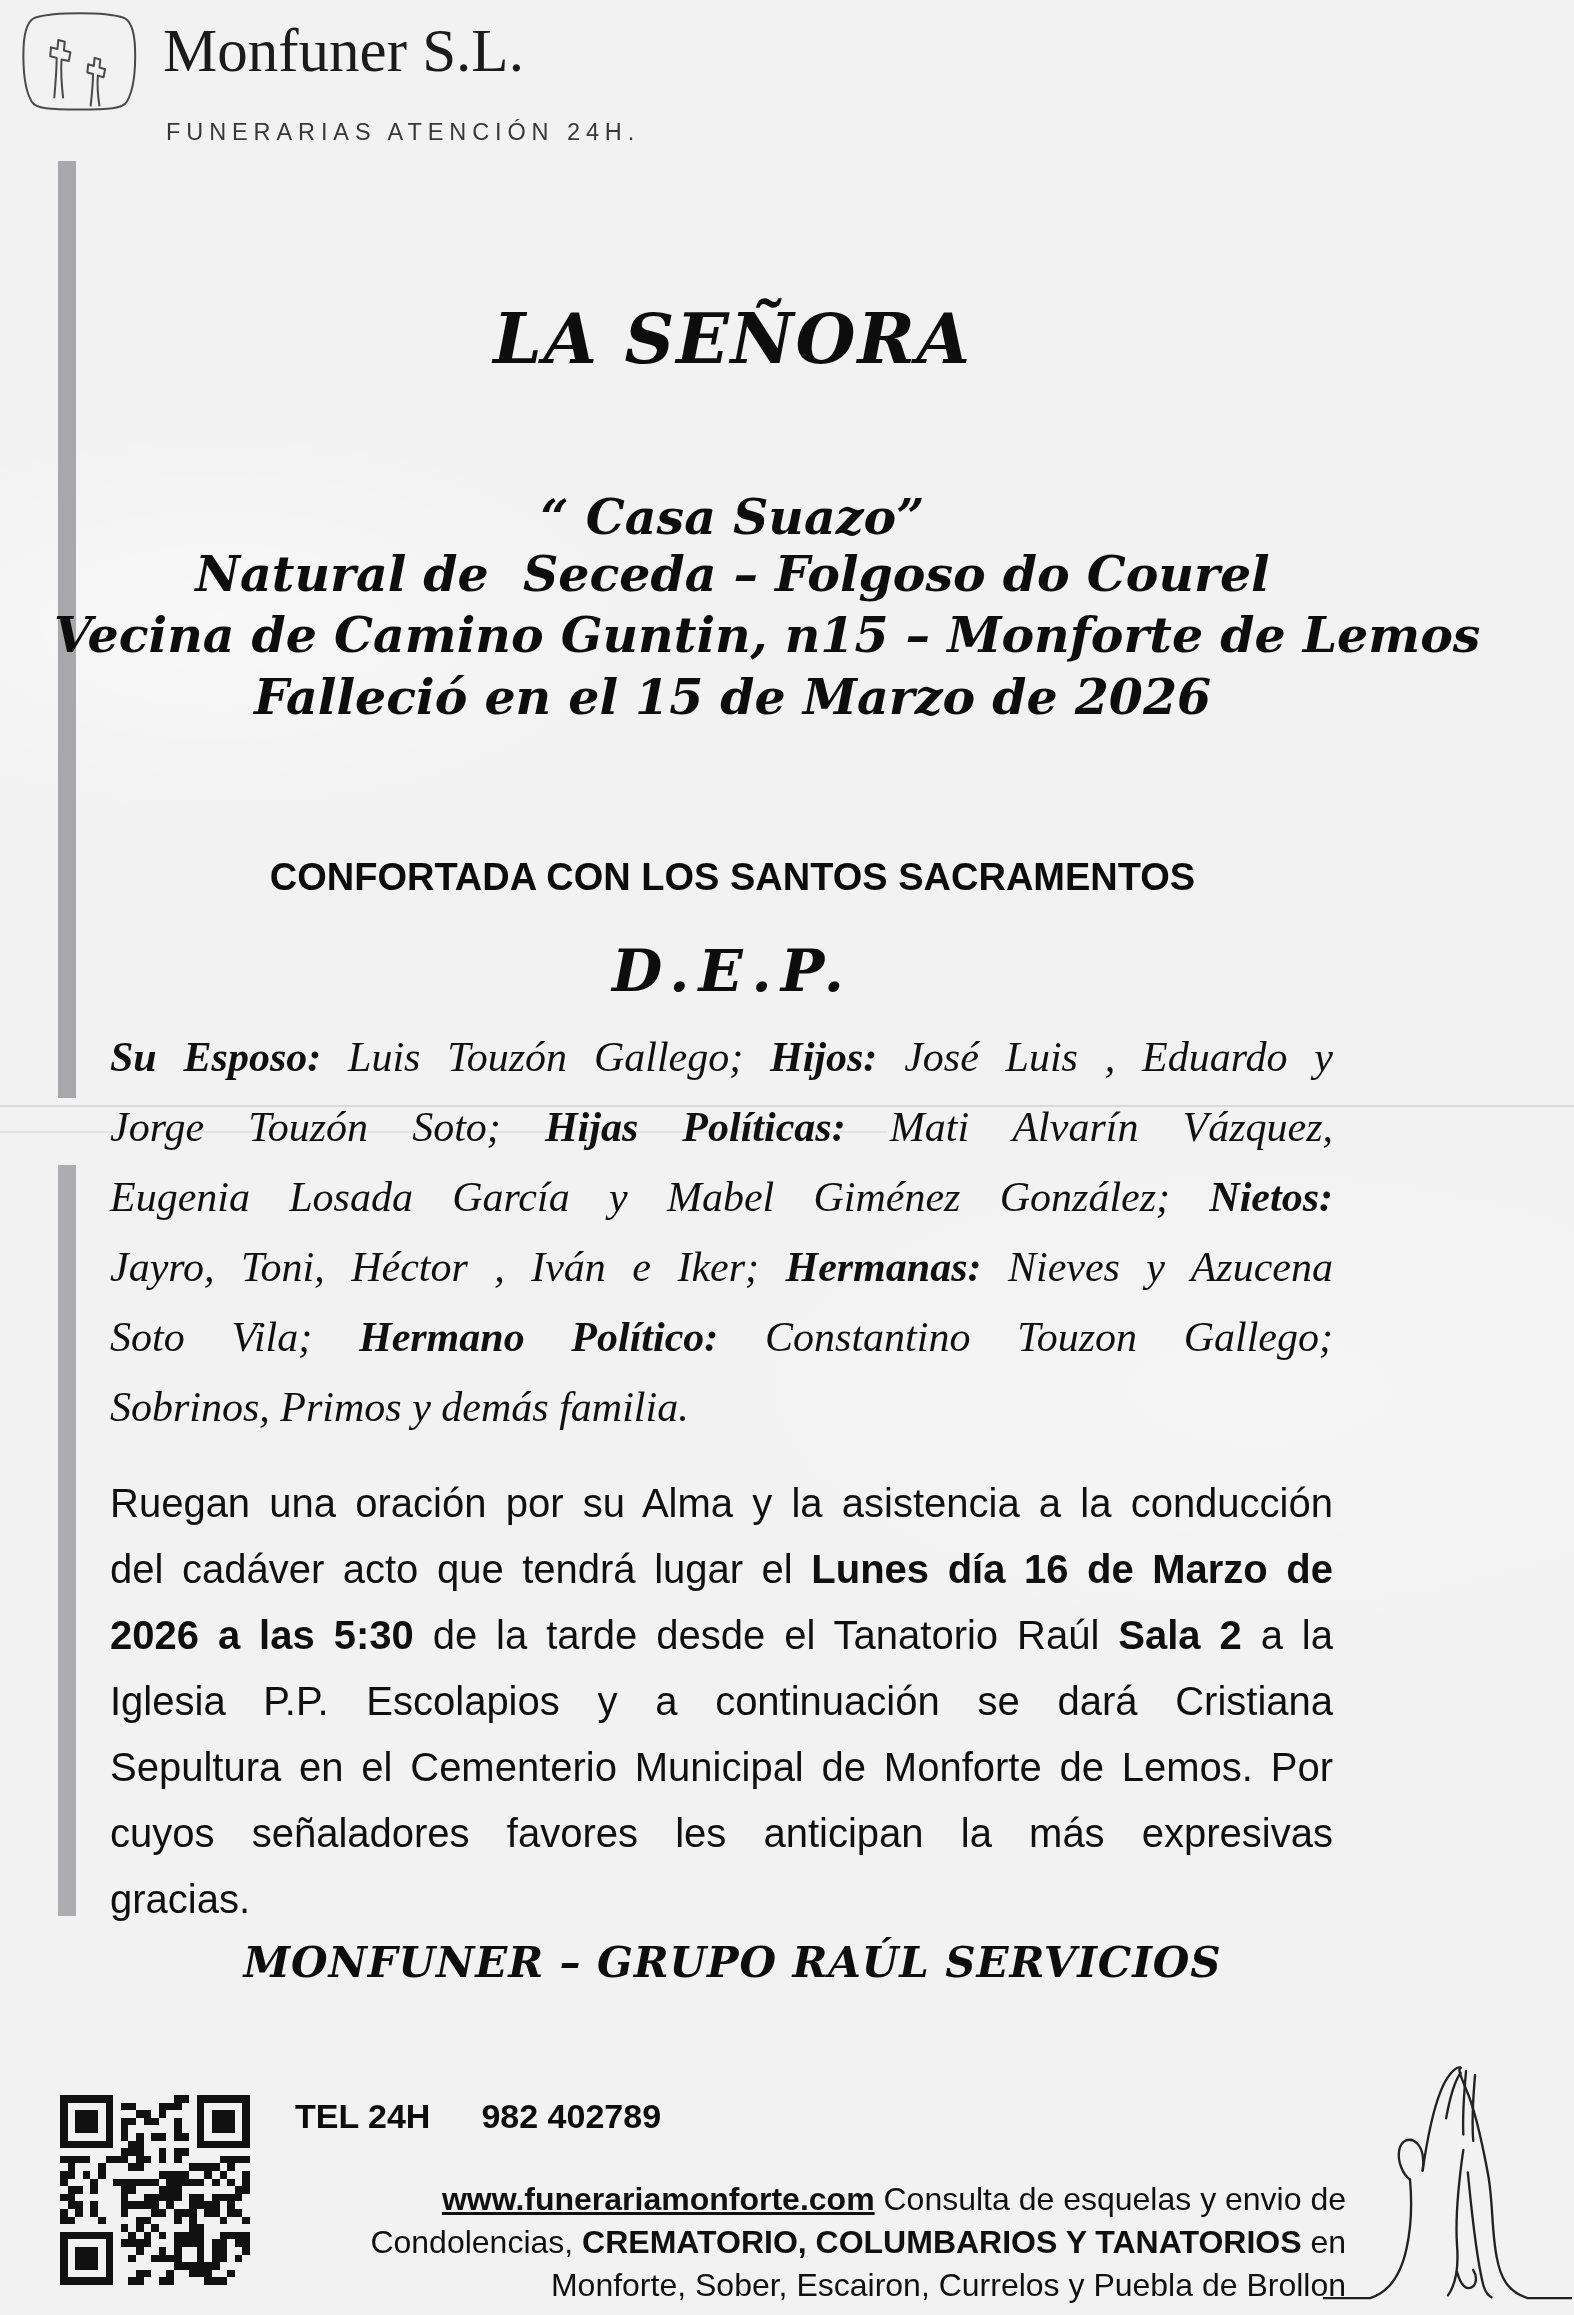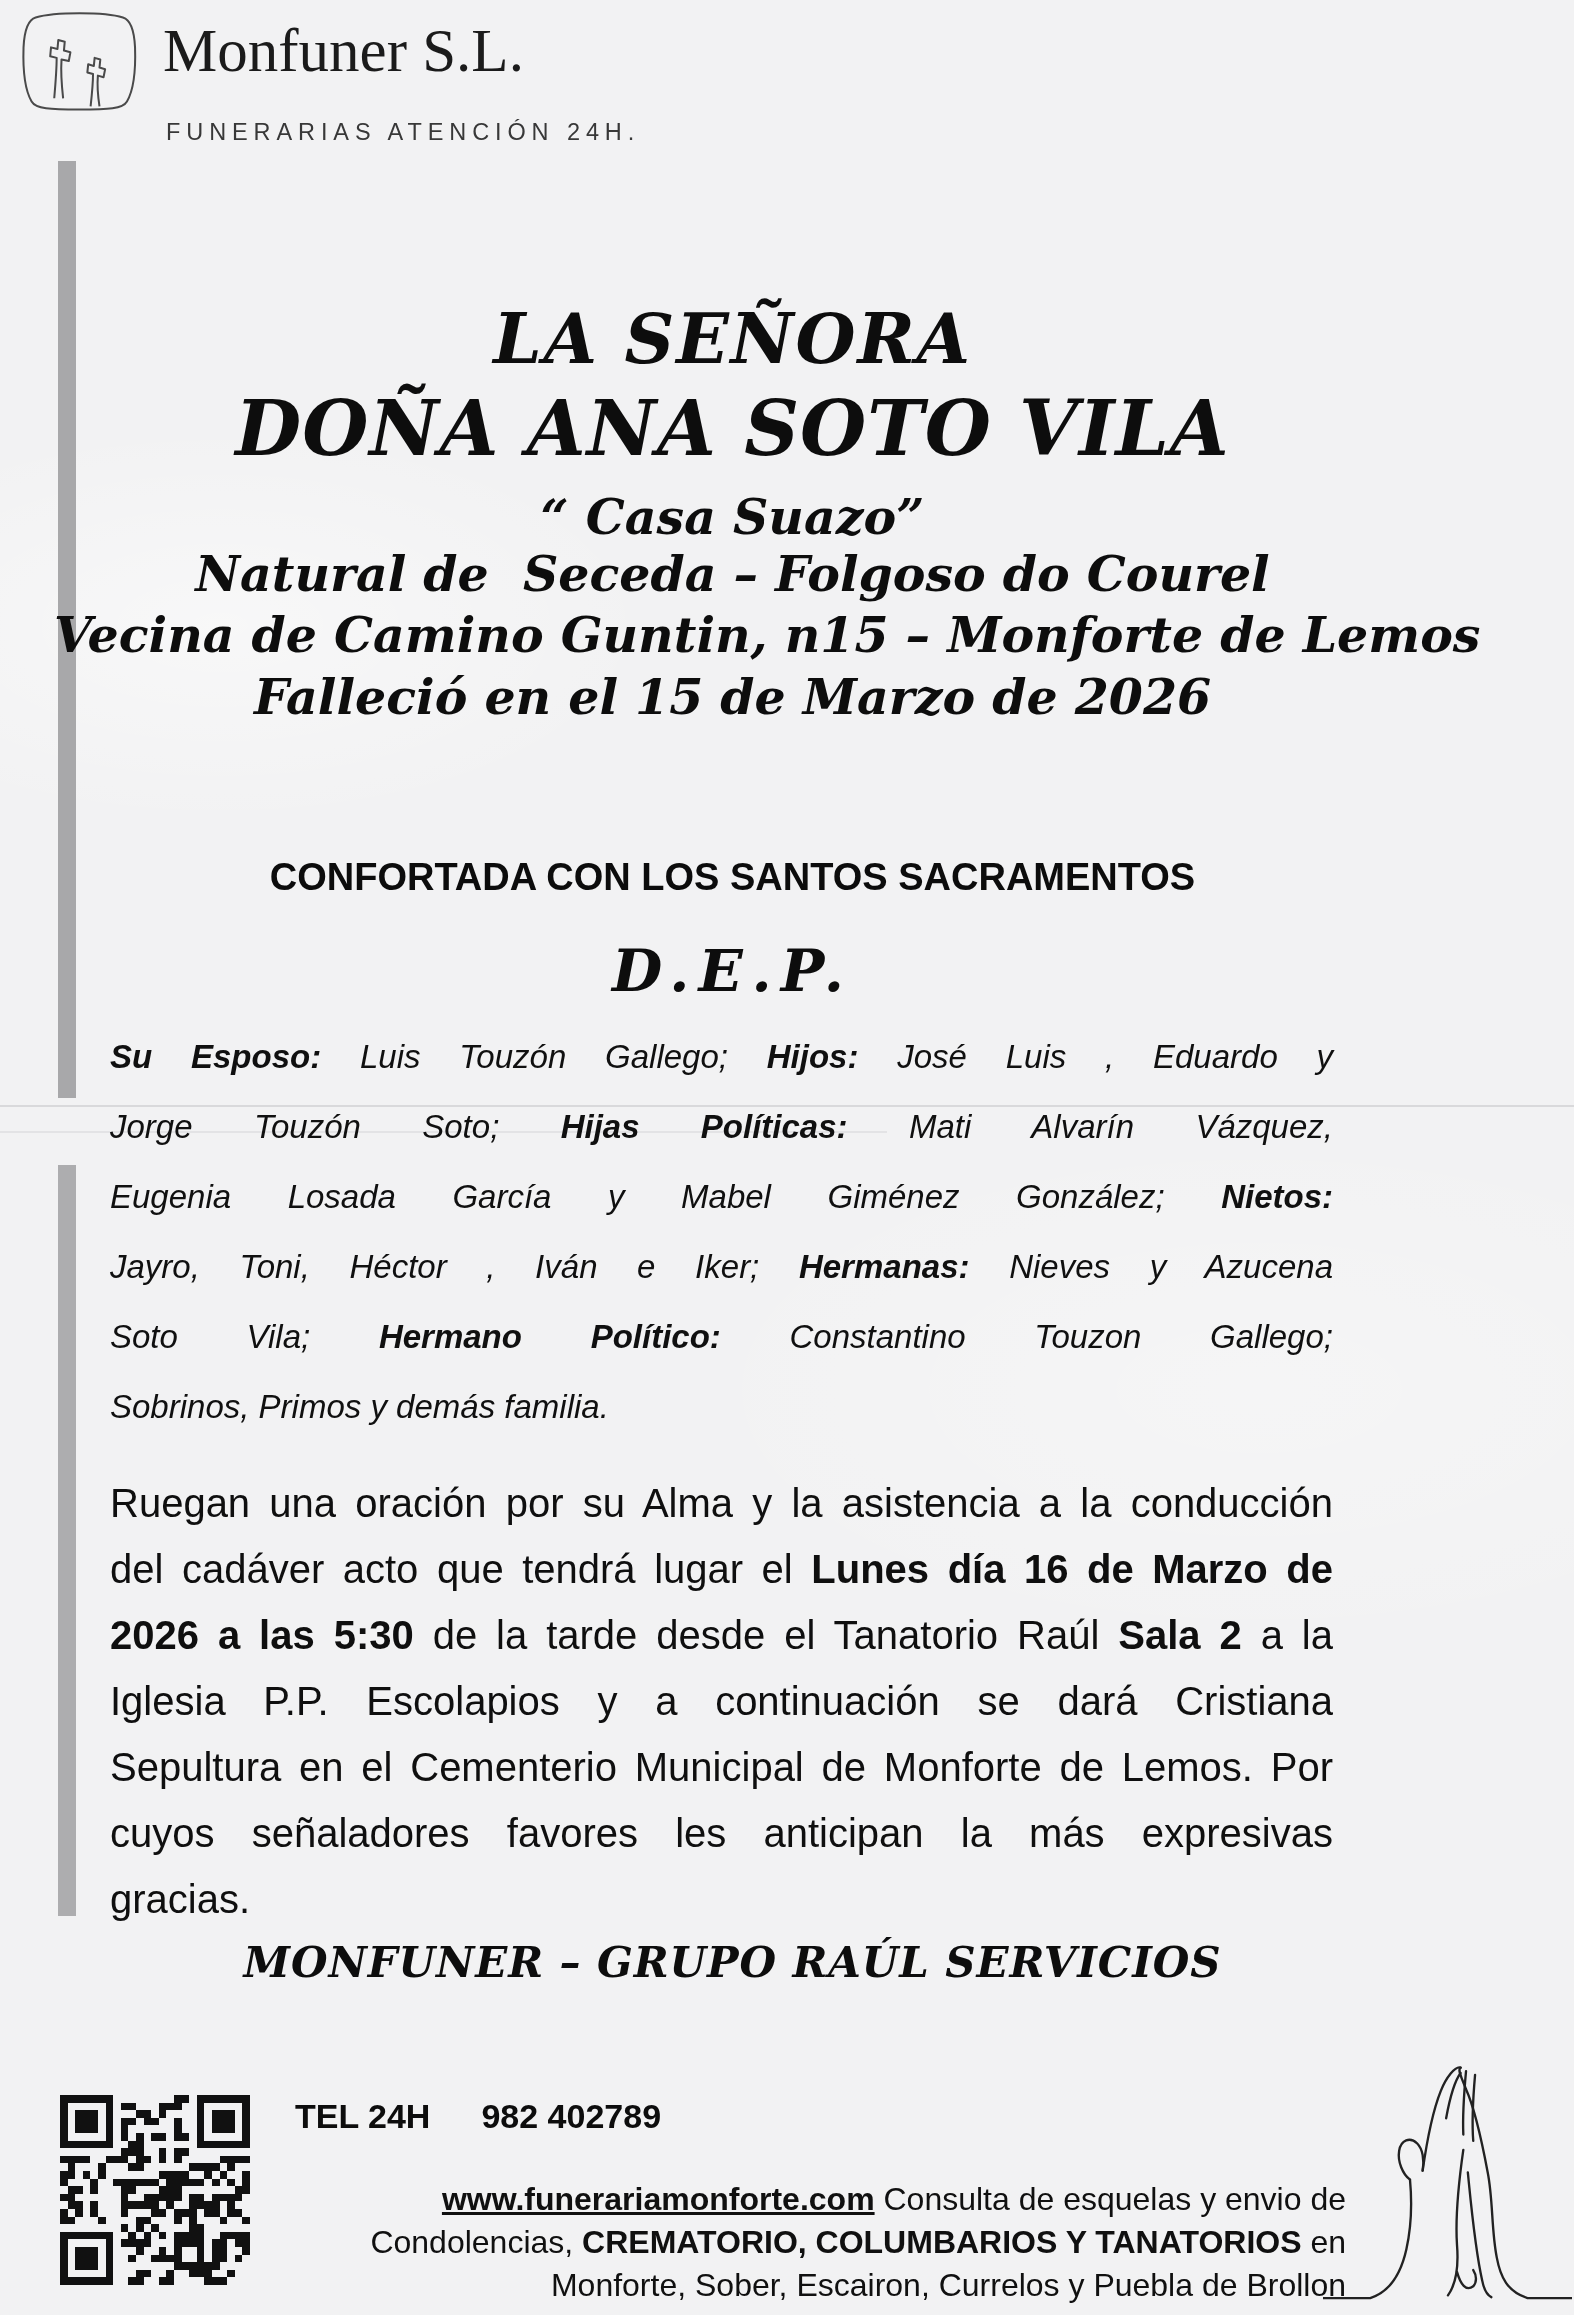--- a/index.html
+++ b/index.html
@@ -33,21 +33,21 @@
   .origin{top:545px;font-size:49px;}
   .residence{top:606px;font-size:49px;}
   .death{top:668px;font-size:49px;font-style:italic;}
   .age{top:729px;font-size:49px;}
   .sacraments{top:856px;font-size:38px;font-weight:700;color:#0c0c0c;font-family:"Liberation Sans",sans-serif;}
   .rip{top:937px;font-size:58px;letter-spacing:9px;}
   
   .para{position:absolute;left:110px;width:1223px;}
   .justify-para .jline{text-align:justify;text-align-last:justify;}
   .justify-para .jline.last{text-align-last:left;}
-  .family-para{top:1022px;font-family:Liberation Sans, sans-serif;font-style:italic;font-size:33px;line-height:70px;color:#101010;}
+  .family-para{top:1022px;font-family:Liberation Serif, serif;font-style:italic;font-size:42px;line-height:70px;color:#101010;}
   .family-para .b{font-weight:700;}
   .announce-para{top:1470px;font-size:40px;line-height:66px;color:#0f0f0f;}
   .announce-para .b{font-weight:700;}
   .signature{top:1938px;font-size:42px;letter-spacing:0.9px;}
   
   .qr{position:absolute;left:60px;top:2095px;width:190px;height:190px;}
   .tel{position:absolute;left:295px;top:2097px;font-size:34px;font-weight:700;color:#0d0d0d;white-space:pre;}
   .tel .num{margin-left:51px;}
   .services-para{position:absolute;left:288px;top:2178px;width:1058px;font-size:32px;line-height:43px;color:#101010;}
   .services-para .jline{text-align:right;}
@@ -67,21 +67,20 @@
 
   <svg class="logo-svg" width="147" height="101" viewBox="0 0 175 125" fill="none" stroke="#4a4a4a" stroke-width="2.5" stroke-linejoin="round">
     <path d="M32,8 C55,1 118,1 140,8 C150,11 154,24 155,45 C156,75 152,100 145,112 C140,121 122,122 86,122 C50,122 32,121 27,112 C20,100 16,75 17,45 C18,24 22,11 32,8 Z"></path>
     <path d="M55,108 C57,85 58,70 58,58 L50,56 L51,45 L59,47 L60,36 L68,38 L67,49 L75,51 L73,62 L64,60 C63,75 64,90 66,108"></path>
     <path d="M100,118 C102,100 103,88 103,78 L96,76 L97,66 L104,68 L105,58 L112,60 L111,70 L118,72 L116,82 L109,80 C108,92 109,105 111,118"></path>
   </svg>
   <div class="brand">Monfuner S.L.</div>
   <div class="tagline">FUNERARIAS ATENCIÓN 24H.</div>
 
   <div class="line script honorific">LA SEÑORA</div>
-  <div class="line script name">DOÑA ANA SOTO VILA</div>
   <div class="line script house">“ Casa Suazo”</div>
   <div class="line script origin">Natural de  Seceda – Folgoso do Courel</div>
   <div class="line script residence">Vecina de Camino Guntin, n15 – Monforte de Lemos</div>
   <div class="line script death">Falleció en el 15 de Marzo de 2026</div>
   <div class="line sacraments">CONFORTADA CON LOS SANTOS SACRAMENTOS</div>
   <div class="line script rip">D.E.P.</div>
 
   <div class="para justify-para family-para">
       <div class="jline"><span class="b">Su Esposo: </span><span>Luis Touzón Gallego; </span><span class="b">Hijos: </span><span>José Luis , Eduardo y</span></div>
       <div class="jline"><span>Jorge Touzón Soto; </span><span class="b">Hijas Políticas: </span><span>Mati Alvarín Vázquez,</span></div>

